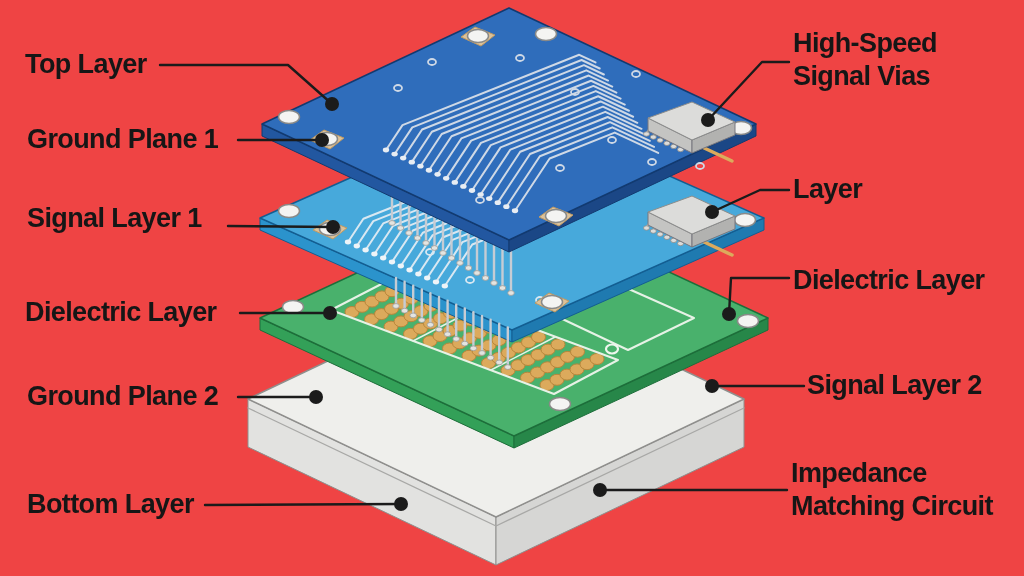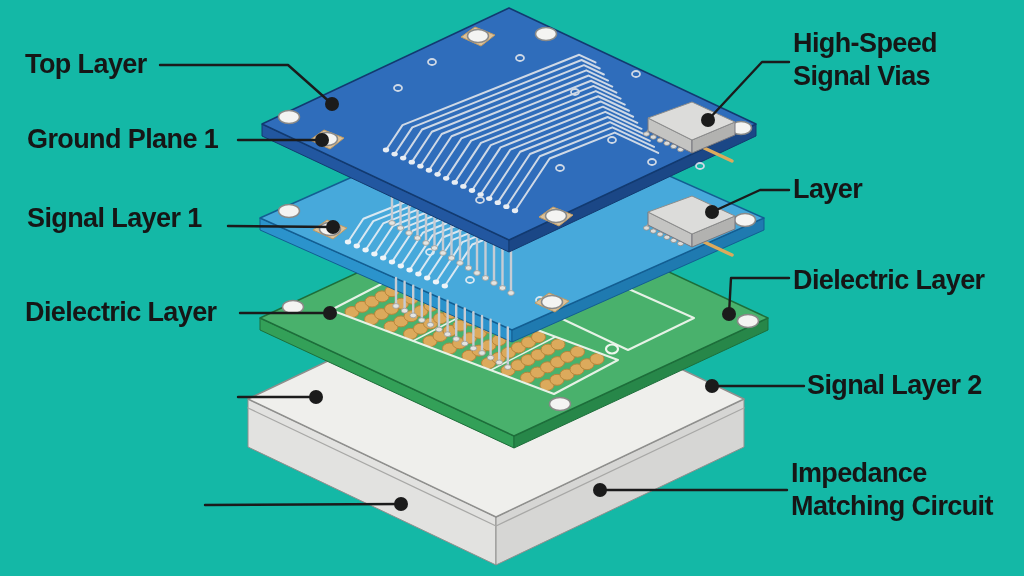--- a/index.html
+++ b/index.html
@@ -1,18 +1,18 @@
 <!DOCTYPE html>
 <html><head>
 <meta charset="utf-8">
 <style>
   html,body{margin:0;padding:0;}
   body{width:1024px;height:576px;overflow:hidden;background:#f4f4f1;
        font-family:"Liberation Sans", sans-serif;}
-  .stage{position:relative;width:1024px;height:576px;background:#14b8a6;}
+  .stage{position:relative;width:1024px;height:576px;background:#ef4444;}
   #scene{position:absolute;left:0;top:0;}
   .lbl{position:absolute;font-weight:700;font-size:27px;line-height:33px;
        color:#161616;letter-spacing:-0.6px;white-space:nowrap;}
   .lbl.wrap{white-space:normal;}
 </style>
 </head>
 <body>
 
 <div class="stage">
   <svg id="scene" width="1024" height="576" viewBox="0 0 1024 576">
@@ -330,19 +330,21 @@
           <polyline points="787,490 600,490" fill="none" stroke="#1b1b1b" stroke-width="2.4" stroke-linejoin="round" stroke-linecap="round"></polyline>
           <circle cx="600" cy="490" r="7" fill="#1b1b1b"></circle>
         </g>
       </g>
     </svg>
 
   <div class="lbl" style="left:25px;top:48px">Top Layer</div>
   <div class="lbl" style="left:27px;top:123px">Ground Plane 1</div>
   <div class="lbl" style="left:27px;top:202px">Signal Layer 1</div>
   <div class="lbl" style="left:25px;top:296px">Dielectric Layer</div>
+  <div class="lbl" style="left:27px;top:380px">Ground Plane 2</div>
+  <div class="lbl" style="left:27px;top:488px">Bottom Layer</div>
 
   <div class="lbl wrap" style="left:793px;top:27px;width:180px">High-Speed Signal Vias</div>
   <div class="lbl" style="left:793px;top:173px">Layer</div>
   <div class="lbl" style="left:793px;top:264px">Dielectric Layer</div>
   <div class="lbl" style="left:807px;top:369px">Signal Layer 2</div>
   <div class="lbl wrap" style="left:791px;top:457px;width:235px">Impedance Matching Circuit</div>
 </div>
 
 </body></html>

